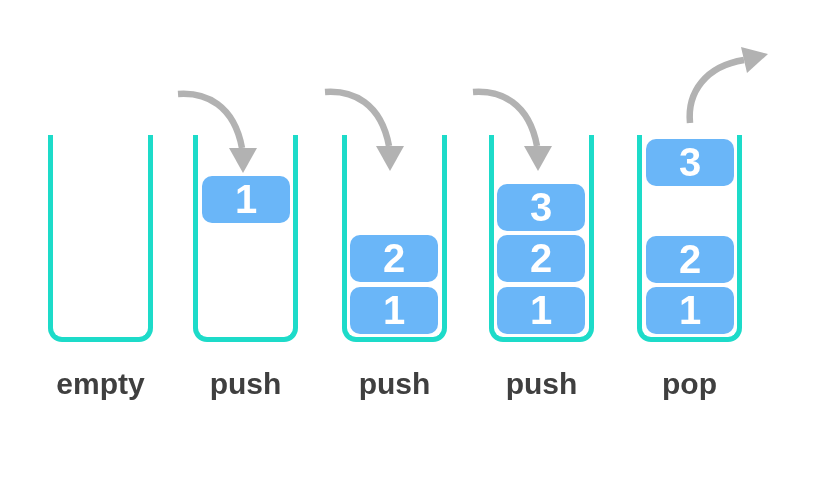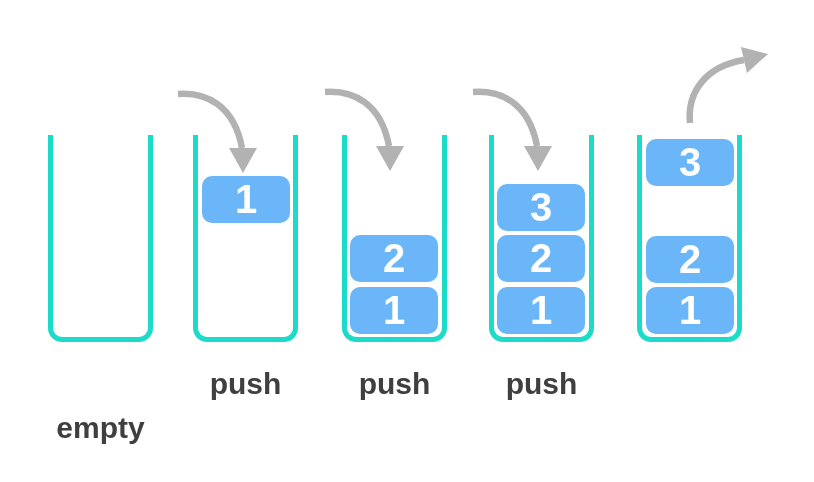--- a/index.html
+++ b/index.html
@@ -32,21 +32,21 @@
   }
   .label{
     position:absolute;
     top:364px;width:105px;
     color:#3f3f3f;
     font-weight:bold;
     font-size:30px;
     line-height:39px;
     text-align:center;
   }
-  .label span{display:block;margin-top:44px;}
+  .label span{display:block;}
 </style>
 </head>
 <body>
 
 <div class="canvas">
 
   <svg class="arrows" viewBox="0 0 814 482" xmlns="http://www.w3.org/2000/svg">
     <g>
       <path d="M178,94 C206,92 234,105 242,148" fill="none" stroke="#b2b2b2" stroke-width="6.5"></path>
       <polygon points="229,148 257,148 243,173" fill="#b2b2b2"></polygon>
@@ -83,14 +83,15 @@
   <div class="block" style="left:646px;top:139px">3</div>
   <div class="block" style="left:646px;top:236px">2</div>
   <div class="block" style="left:646px;top:287px">1</div>
 
   <div class="label" style="left:48px">
     <span>empty</span>
   </div>
   <div class="label" style="left:193px">push</div>
   <div class="label" style="left:342px">push</div>
   <div class="label" style="left:489px">push</div>
+  <div class="label" style="left:637px">pop</div>
 
 </div>
 
 </body></html>

